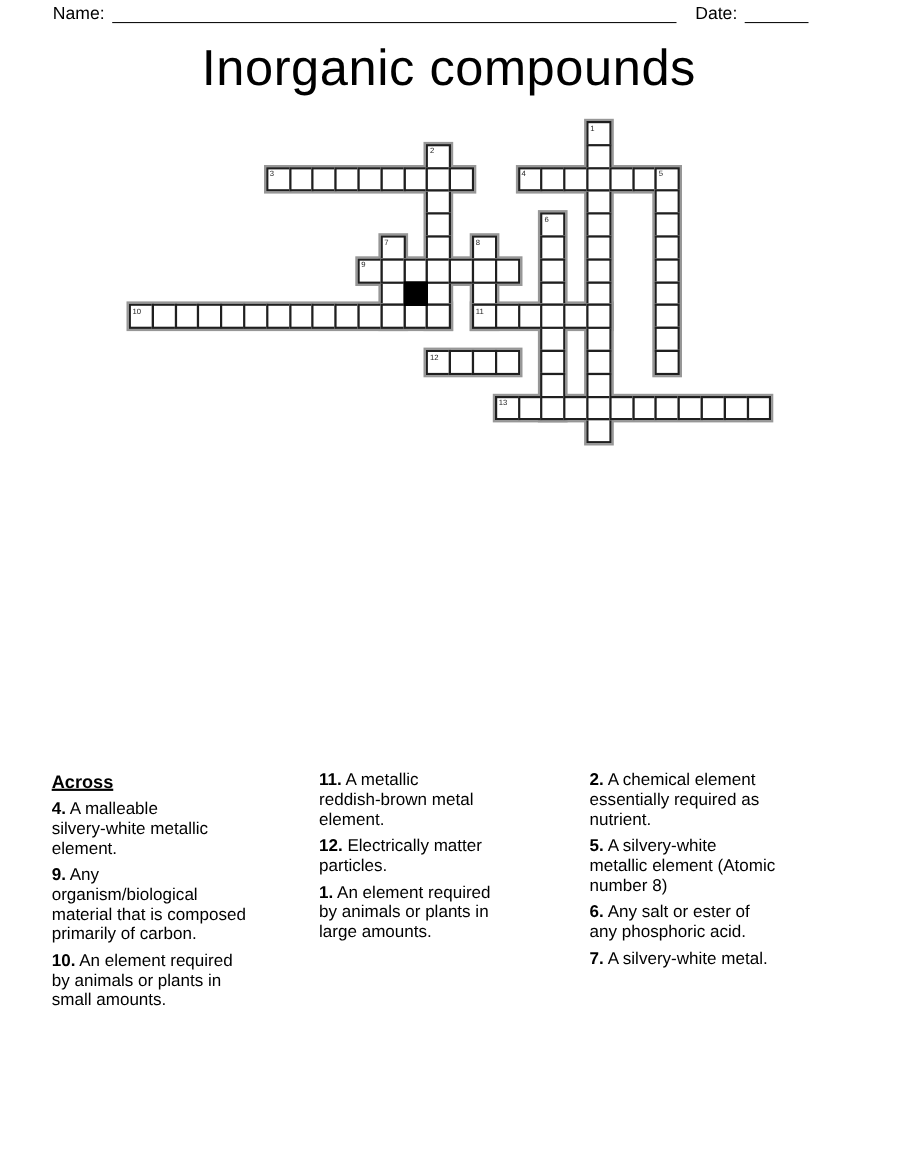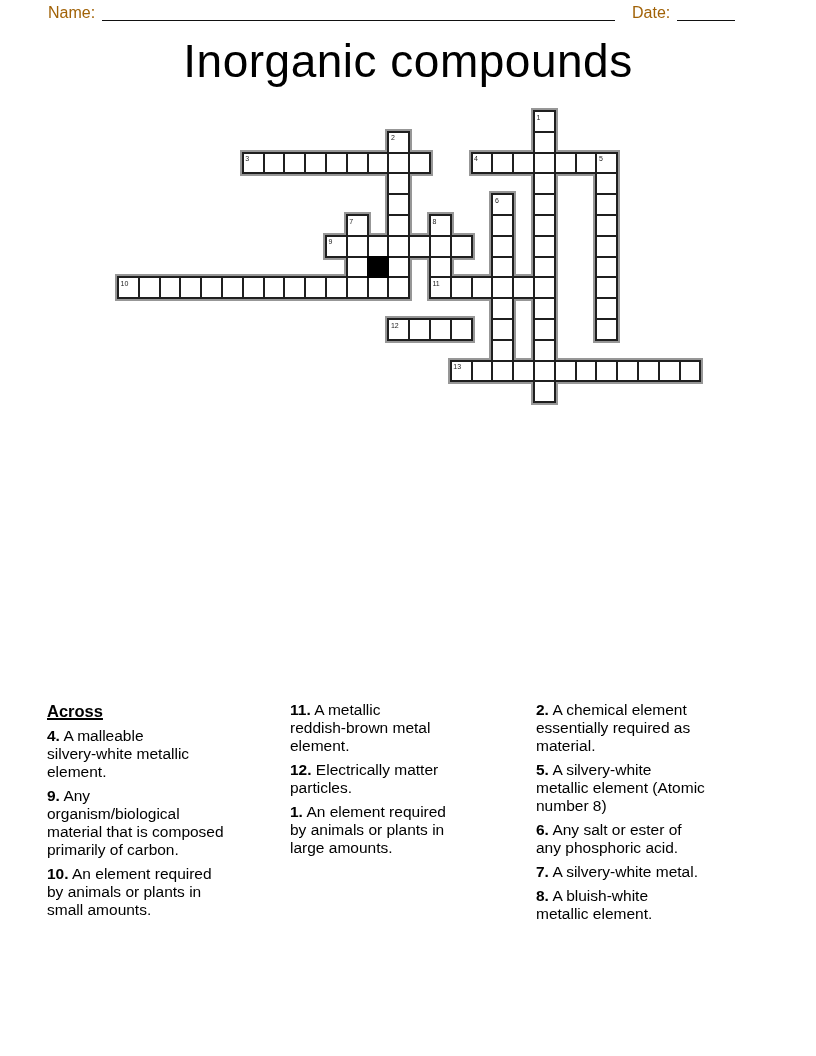--- a/index.html
+++ b/index.html
@@ -12,21 +12,21 @@
     font-family: "Liberation Sans", "DejaVu Sans", sans-serif;
     color: #000000;
     overflow: hidden;
   }
   
   .hdr-label {
     position: absolute;
     top: 4px;
     font-size: 16px;
     line-height: 18px;
-    color: #a16207;
+    color: #000000;
   }
   #name-label { left: 48px; }
   #date-label { left: 632px; }
   .hdr-line {
     position: absolute;
     top: 4px;
     height: 17px;
     border-bottom: 1.5px solid #111;
   }
   #name-line { left: 102px; width: 513px; }
@@ -266,24 +266,22 @@
 element.</span></div>
       <div class="clue"><b>12.</b><span> Electrically matter
 particles.</span></div>
       <div class="clue"><b>1.</b><span> An element required
 by animals or plants in
 large amounts.</span></div>
     </div>
   <div id="clue-col-3" class="clue-col">
       <div class="clue"><b>2.</b><span> A chemical element
 essentially required as
-material.</span></div>
+nutrient.</span></div>
       <div class="clue"><b>5.</b><span> A silvery-white
 metallic element (Atomic
 number 8)</span></div>
       <div class="clue"><b>6.</b><span> Any salt or ester of
 any phosphoric acid.</span></div>
       <div class="clue"><b>7.</b><span> A silvery-white metal.</span></div>
-      <div class="clue"><b>8.</b><span> A bluish-white
-metallic element.</span></div>
     </div>
 
 </div>
 
 </body></html>

